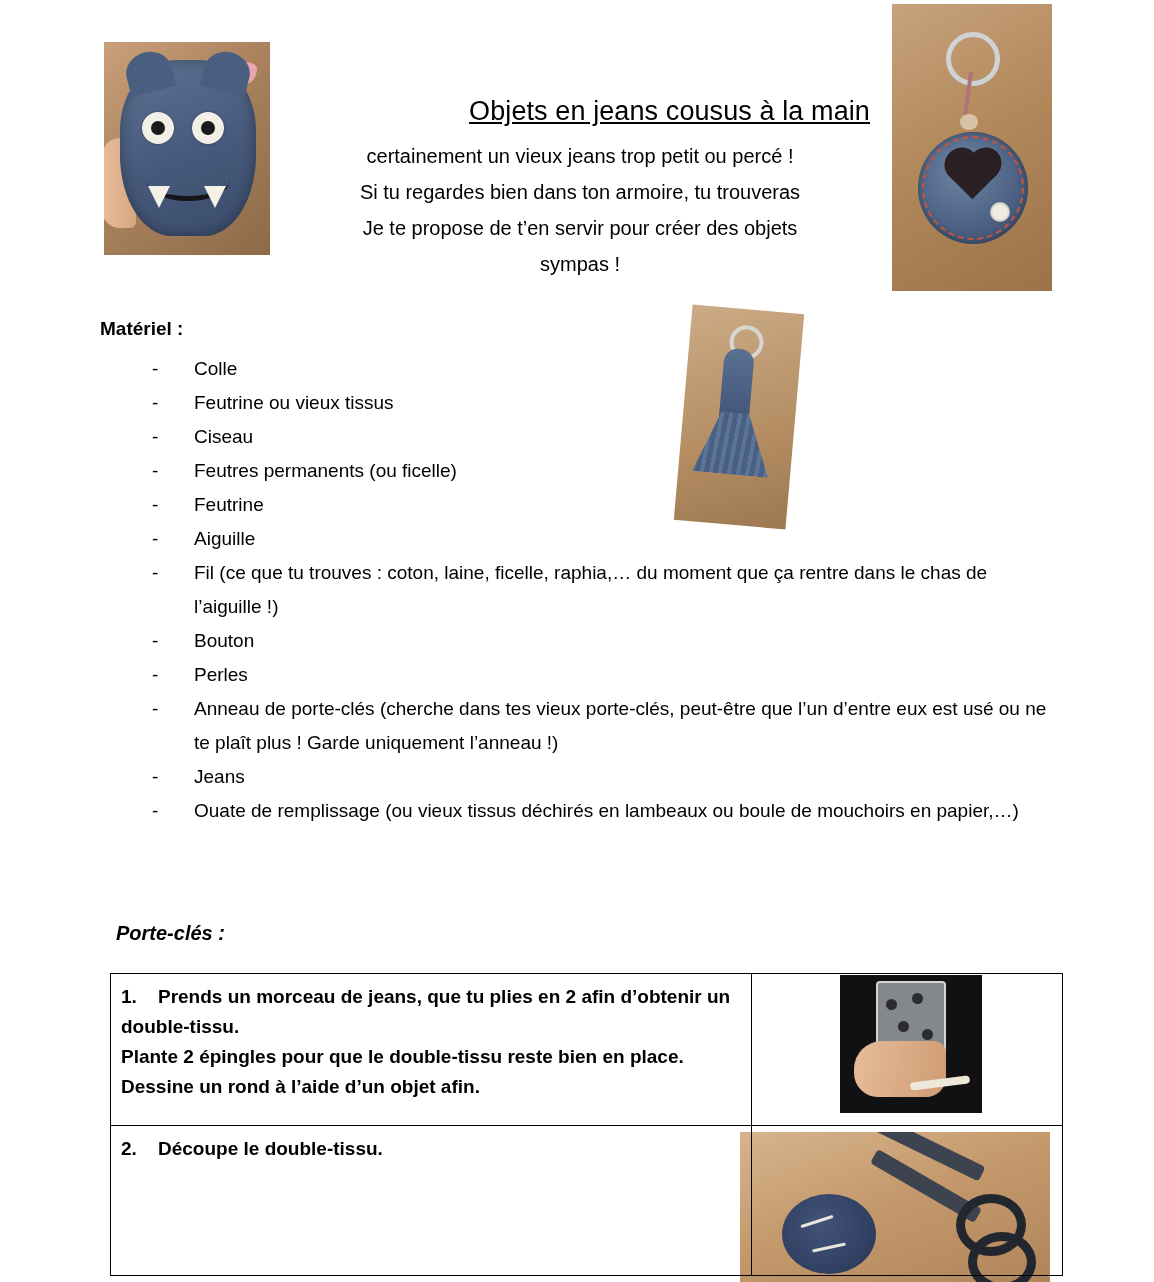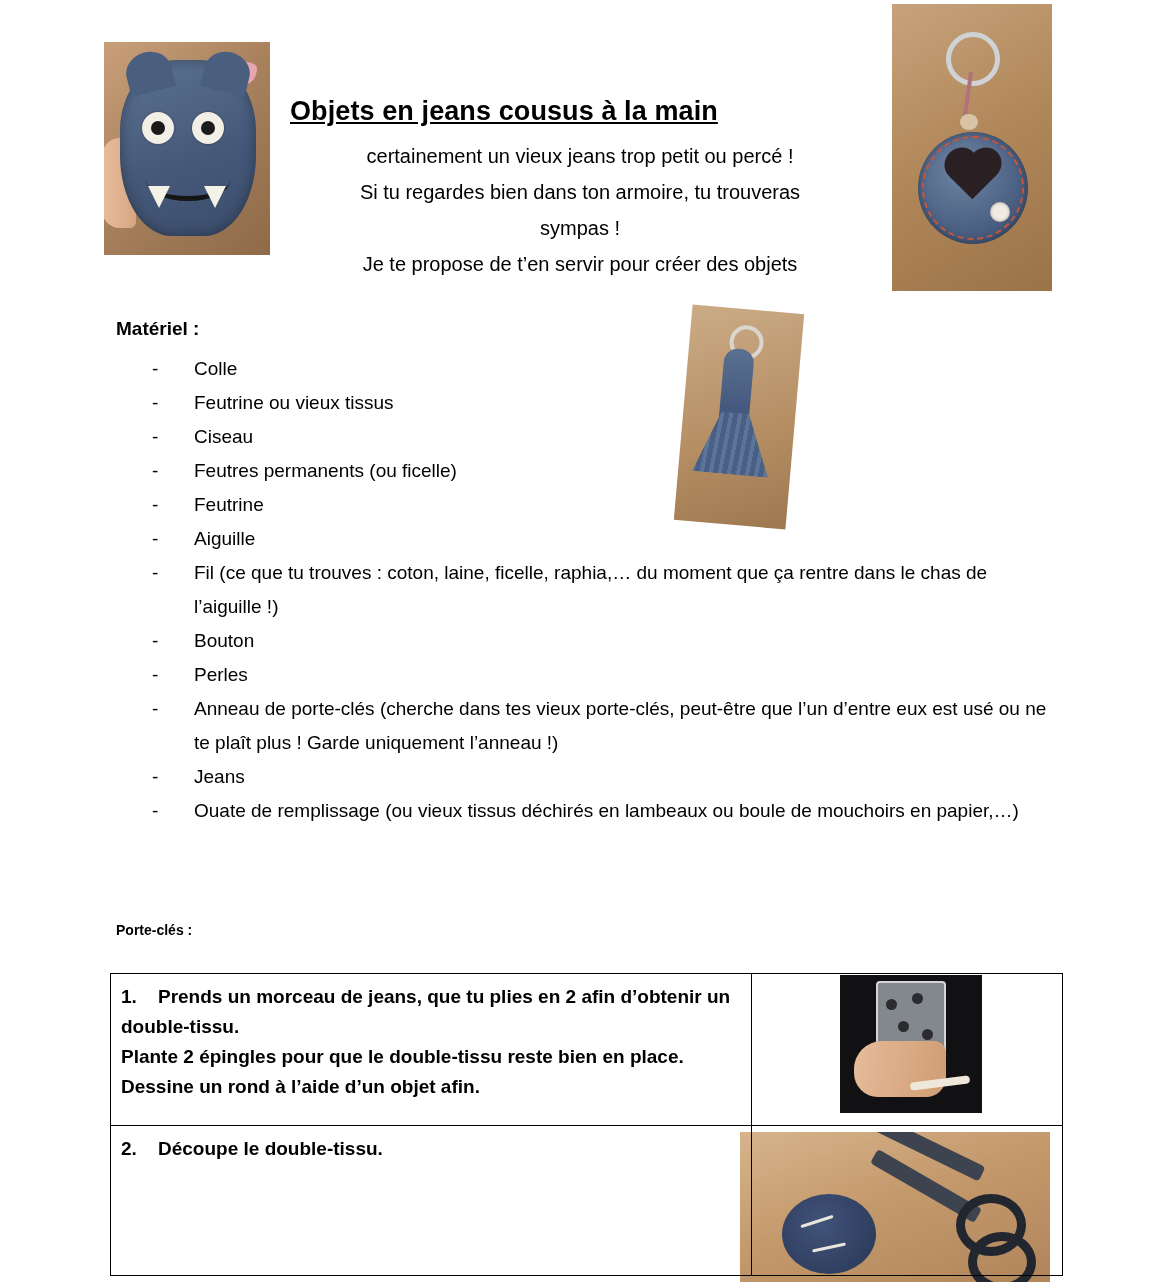--- a/index.html
+++ b/index.html
@@ -201,42 +201,42 @@
     position: absolute; background: #3d4450; border-radius: 4px;
   }
   .sc-handle {
     position: absolute; border: 9px solid #22262e; border-radius: 50%;
   }
 
   
   .title {
     position: absolute;
     left: 290px; top: 78px; width: 580px;
-    text-align: left;
+    text-align: right;
     font-size: 27px;
-    font-weight: 700;
+    font-weight: 400;
     text-decoration: underline;
     letter-spacing: .1px;
   }
   .intro {
     position: absolute;
     left: 278px; top: 138px; width: 604px;
     text-align: center;
     font-size: 20px;
     line-height: 36px;
   }
   .intro div { white-space: nowrap; }
 
   .section-label {
     position: absolute;
     font-weight: bold;
     font-size: 19px;
   }
-  #label-materiel { left: 116px; top: 318px; }
-  #label-porteclés { left: 116px; top: 922px; font-size: 14px; }
+  #label-materiel { left: 100px; top: 318px; }
+  #label-porteclés { left: 116px; top: 922px; font-size: 20px; font-style: italic; }
 
   .mat-list {
     position: absolute;
     left: 148px; top: 352px; width: 900px;
     font-size: 19px;
     line-height: 34px;
   }
   .mat-item {
     display: flex;
     align-items: flex-start;
@@ -337,22 +337,22 @@
       <div class="sc-handle" style="left:216px;top:62px;width:52px;height:44px;"></div>
       <div class="sc-handle" style="left:228px;top:100px;width:50px;height:42px;"></div>
     </div>
   </div>
 
   <h1 class="title">Objets en jeans cousus à la main</h1>
 
   <div class="intro">
     <div>certainement un vieux jeans trop petit ou percé !</div>
     <div>Si tu regardes bien dans ton armoire, tu trouveras</div>
+    <div>Je te propose de t’en servir pour créer des objets</div>
     <div>sympas !</div>
-    <div>Je te propose de t’en servir pour créer des objets</div>
   </div>
 
   <div class="section-label" id="label-materiel">Matériel :</div>
 
   <div class="mat-list">
     <div class="mat-item">
       <span class="mat-dash">-</span>
       <span class="mat-text">Colle</span>
     </div>
     <div class="mat-item">

